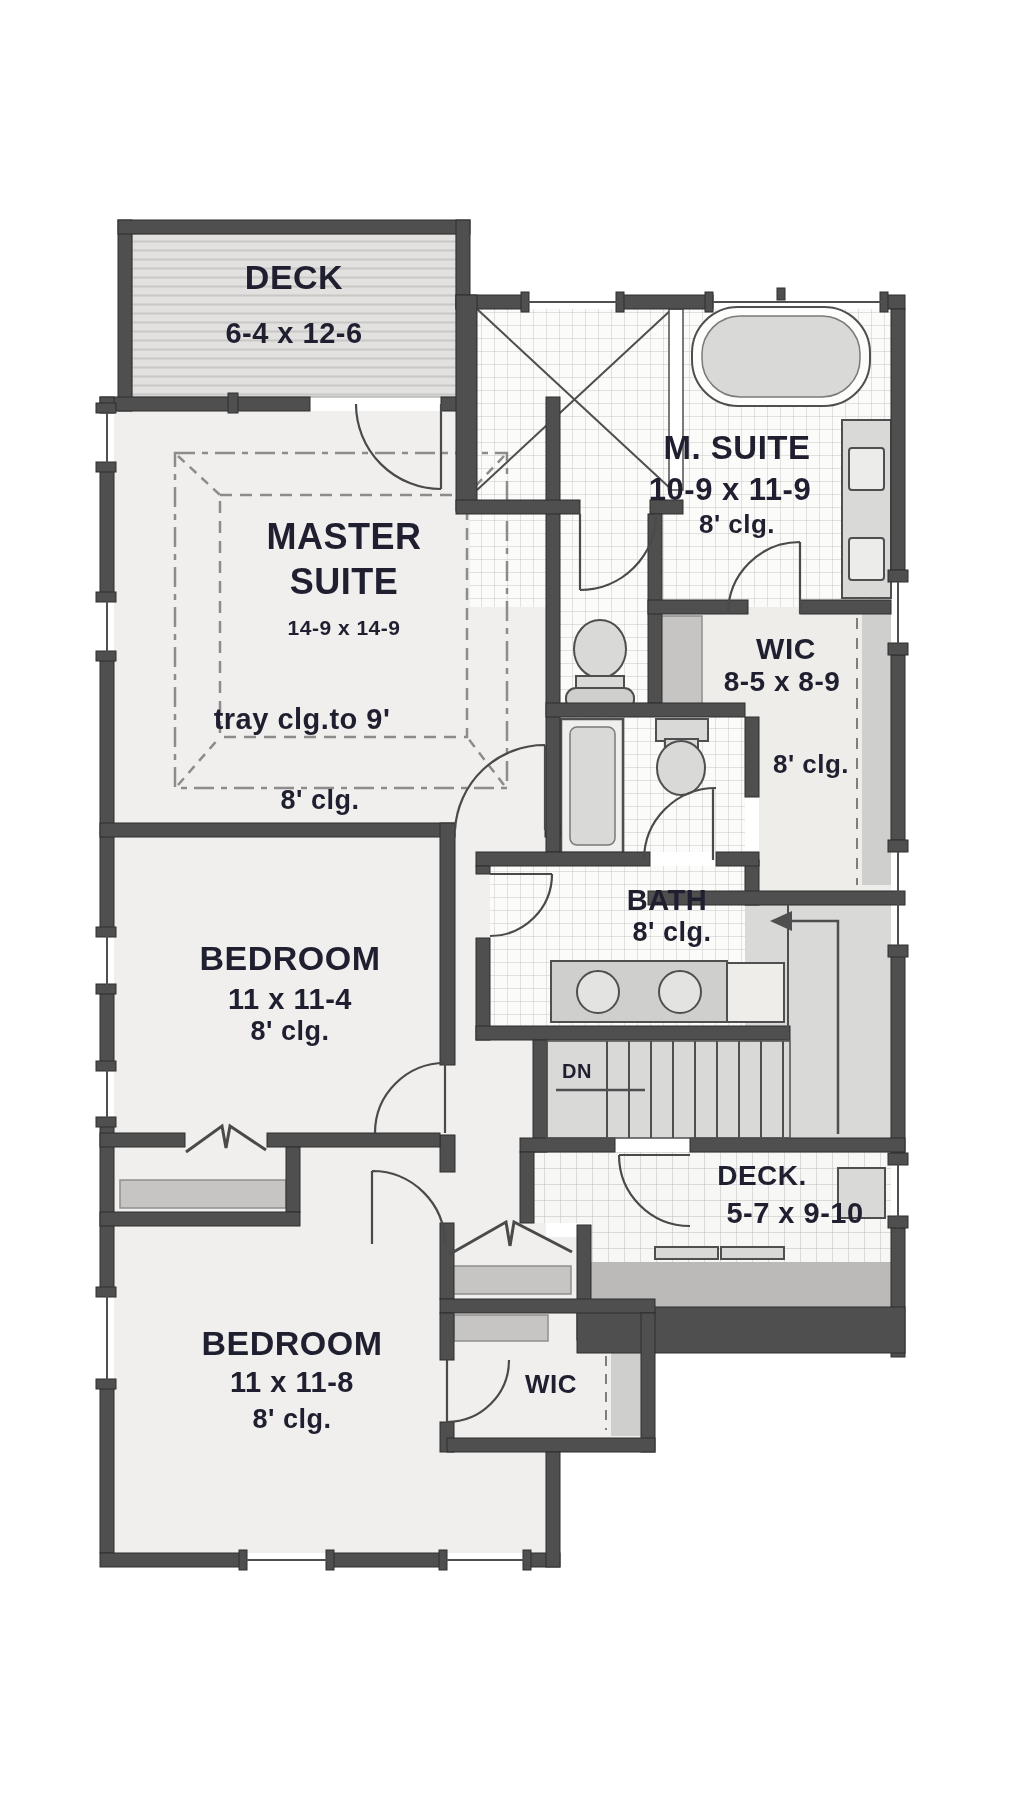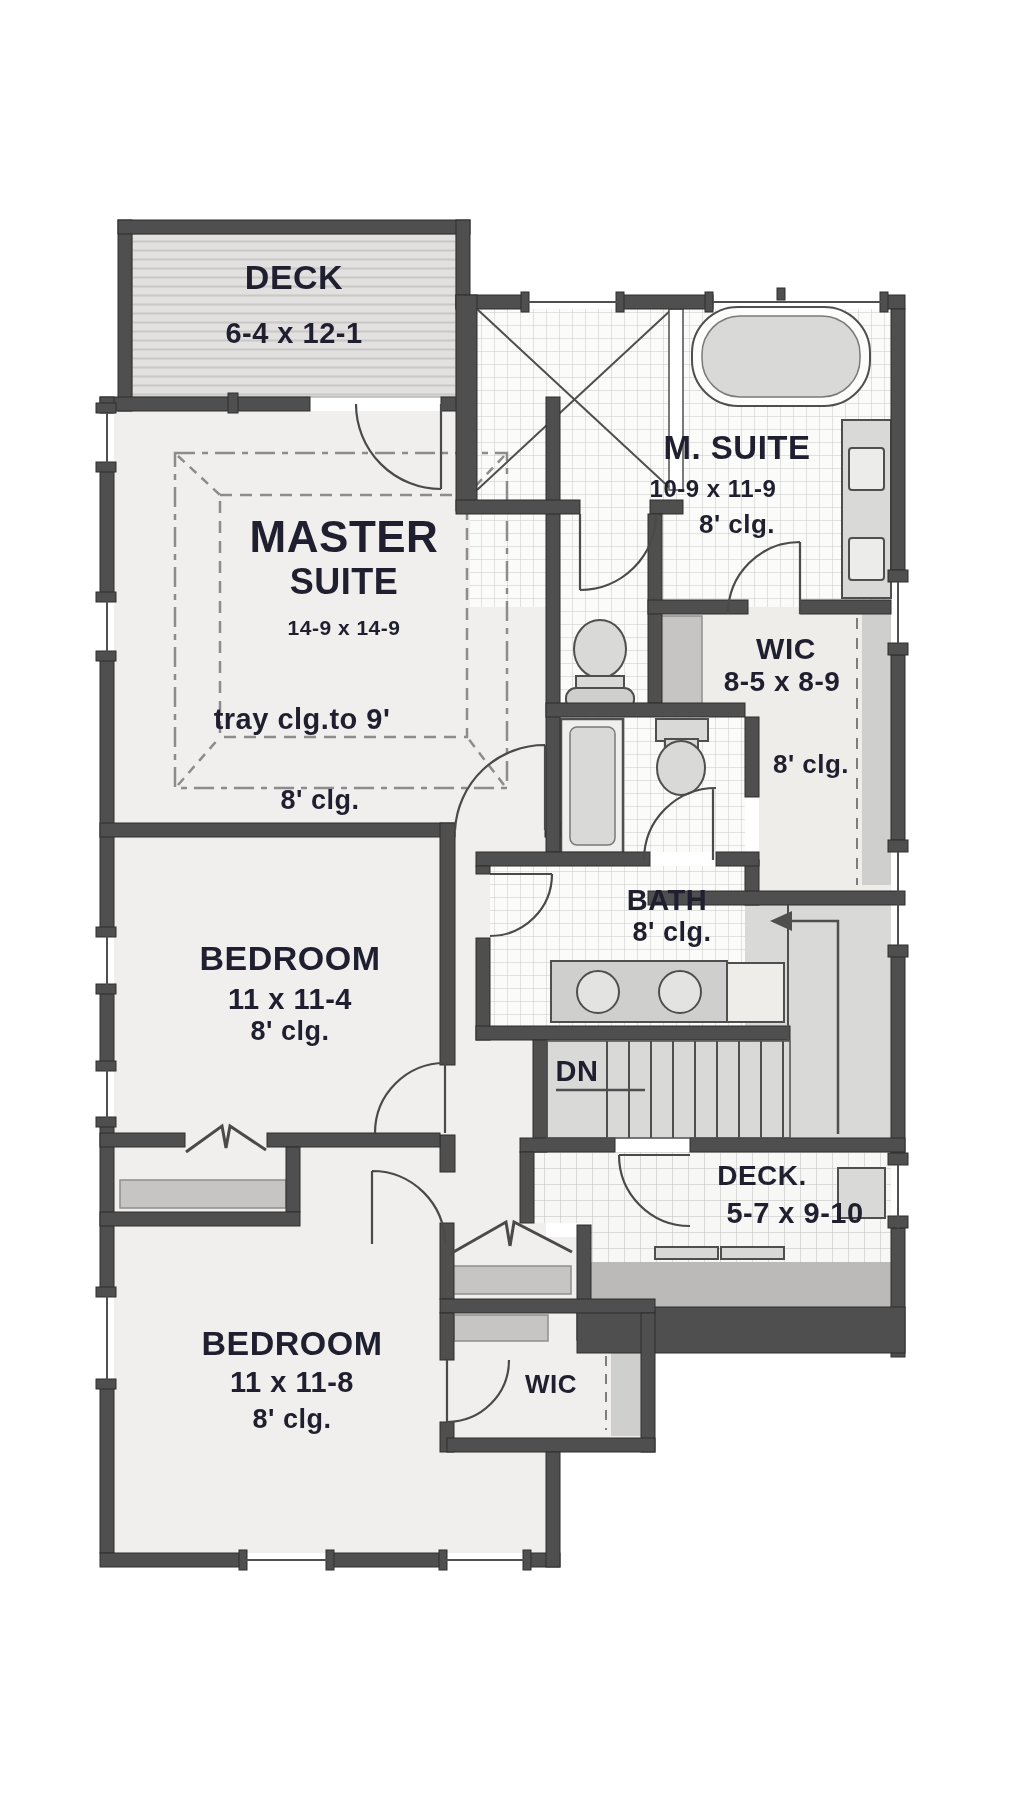--- a/index.html
+++ b/index.html
@@ -218,44 +218,44 @@
     <path d="M445 1063 V1133 M445 1063 A70 70 0 0 0 375 1133"></path>
     <path d="M372 1171 V1244 M372 1171 A73 73 0 0 1 445 1244"></path>
     <path d="M619 1155 H690 M619 1155 A71 71 0 0 0 690 1226"></path>
     <path d="M447 1360 V1422 M447 1422 A62 62 0 0 0 509 1360"></path>
     <path d="M186 1152 L222 1126 L226 1148 M226 1148 L230 1126 L266 1150" stroke-width="3"></path>
     <path d="M450 1254 L506 1222 L510 1246 M510 1246 L514 1222 L572 1252" stroke-width="3"></path>
   </g>
 </svg>
 
 <div class="lbl" style="left:294px;top:277px;font-size:34px">DECK</div>
-<div class="lbl" style="left:294px;top:333px;font-size:29px">6-4 x 12-1</div>
-
-<div class="lbl" style="left:344px;top:537px;font-size:44px">MASTER</div>
+<div class="lbl" style="left:294px;top:333px;font-size:29px">6-4 x 12-6</div>
+
+<div class="lbl" style="left:344px;top:537px;font-size:36px">MASTER</div>
 <div class="lbl" style="left:344px;top:582px;font-size:36px">SUITE</div>
 <div class="lbl" style="left:344px;top:627px;font-size:21px">14-9 x 14-9</div>
 <div class="lbl" style="left:302px;top:719px;font-size:29px">tray clg.to 9'</div>
 <div class="lbl" style="left:320px;top:800px;font-size:27px">8' clg.</div>
 
 <div class="lbl" style="left:737px;top:447px;font-size:33px">M. SUITE</div>
-<div class="lbl" style="left:713px;top:489px;font-size:24px">10-9 x 11-9</div>
+<div class="lbl" style="left:730px;top:489px;font-size:31px">10-9 x 11-9</div>
 <div class="lbl" style="left:737px;top:524px;font-size:26px">8' clg.</div>
 
 <div class="lbl" style="left:786px;top:649px;font-size:30px">WIC</div>
 <div class="lbl" style="left:782px;top:682px;font-size:28px">8-5 x 8-9</div>
 <div class="lbl" style="left:811px;top:764px;font-size:26px">8' clg.</div>
 
 <div class="lbl" style="left:667px;top:900px;font-size:29px">BATH</div>
 <div class="lbl" style="left:672px;top:932px;font-size:27px">8' clg.</div>
 
 <div class="lbl" style="left:290px;top:958px;font-size:34px">BEDROOM</div>
 <div class="lbl" style="left:290px;top:999px;font-size:29px">11 x 11-4</div>
 <div class="lbl" style="left:290px;top:1031px;font-size:27px">8' clg.</div>
 
-<div class="lbl" style="left:577px;top:1071px;font-size:29px">DN</div>
+<div class="lbl" style="left:577px;top:1071px;font-size:20px">DN</div>
 
 <div class="lbl" style="left:762px;top:1176px;font-size:28px">DECK.</div>
 <div class="lbl" style="left:795px;top:1213px;font-size:29px">5-7 x 9-10</div>
 
 <div class="lbl" style="left:292px;top:1343px;font-size:34px">BEDROOM</div>
 <div class="lbl" style="left:292px;top:1382px;font-size:29px">11 x 11-8</div>
 <div class="lbl" style="left:292px;top:1419px;font-size:27px">8' clg.</div>
 
 <div class="lbl" style="left:551px;top:1384px;font-size:26px">WIC</div>
 

